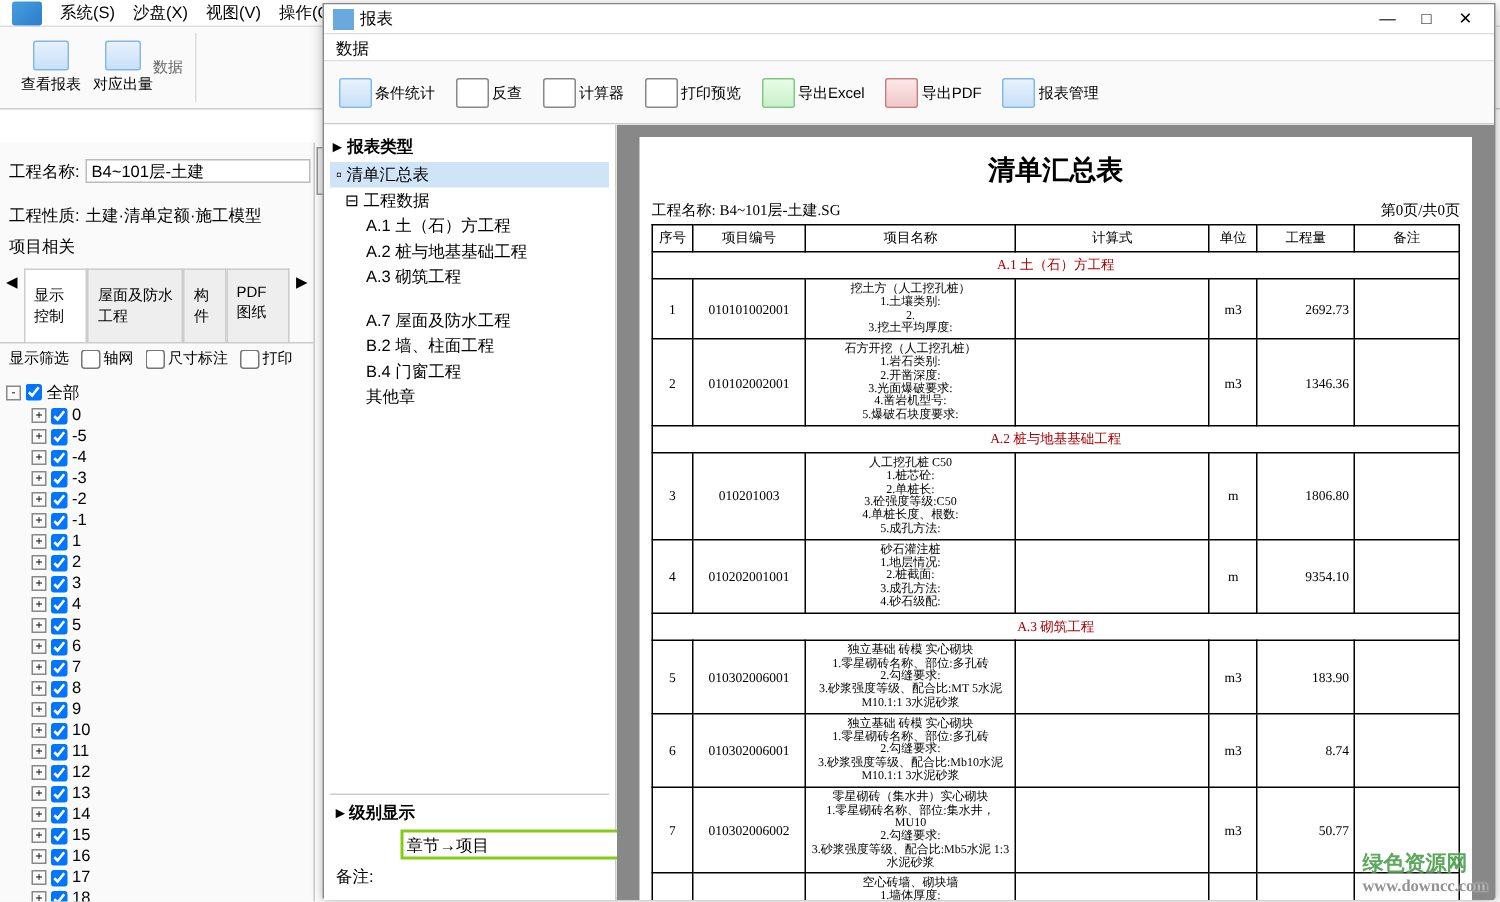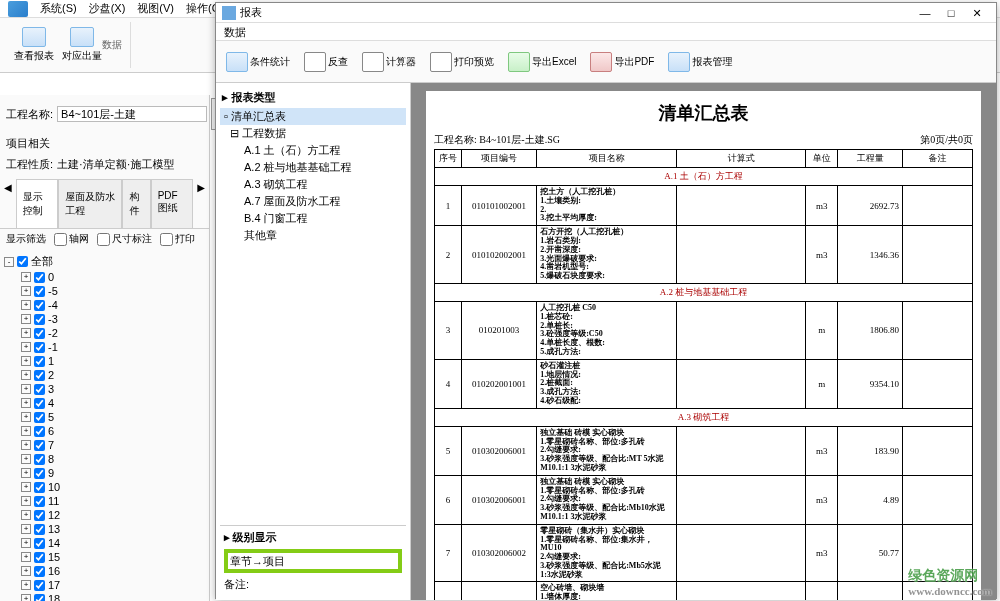--- a/index.html
+++ b/index.html
@@ -44,30 +44,30 @@
 .rtool-icon.red { background: linear-gradient(#fce8e8,#f0c8c8); border-color: #c87f7f; }
 .rtool-label { font-size: 10px; }
 .report-body { display: flex; height: 517px; }
 .report-tree { width: 195px; border-right: 1px solid #ccc; background: #fff; padding: 4px; font-size: 11px; display: flex; flex-direction: column; }
 .rtree-header { font-weight: bold; padding: 3px 2px; display: flex; align-items: center; gap: 4px; }
 .rtree-list { flex: 1; overflow: auto; }
 .rtree-item { padding: 1px 0 1px 14px; cursor: pointer; white-space: nowrap; }
 .rtree-item.sel { background: #d0e4f8; }
 .report-bottom { border-top: 1px solid #ccc; padding: 4px; }
 .report-bottom .lbl { font-weight: bold; padding-bottom: 4px; display: block; }
-.report-bottom input { width: 100%; border: 4px solid #84cc16; padding: 2px; font-size: 11px; margin-bottom: 4px; }
+.report-bottom input { width: 100%; border: 2px solid #84cc16; padding: 2px; font-size: 11px; margin-bottom: 4px; margin-left: 43px; }
 .report-page { flex: 1; background: #888; overflow: auto; padding: 8px; }
 .paper { background: #fff; margin: 0 auto; width: 555px; padding: 10px 8px; font-family: SimSun, serif; }
 .paper h1 { text-align: center; font-size: 18px; font-weight: bold; font-family: SimSun; margin-bottom: 6px; }
 .paper .proj-row { display: flex; justify-content: space-between; font-size: 10px; padding: 2px 0; }
 table.rpt { width: 100%; border-collapse: collapse; font-size: 9px; }
 table.rpt th, table.rpt td { border: 1px solid #000; padding: 2px 3px; vertical-align: middle; }
 table.rpt th { font-weight: normal; text-align: center; }
 table.rpt td { text-align: center; }
-table.rpt td.name { text-align: left; font-size: 8px; line-height: 1.1; font-weight: bold; }
+table.rpt td.name { text-align: center; font-size: 8px; line-height: 1.1; }
 table.rpt td.num { text-align: right; }
 table.rpt tr.section td { text-align: center; color: #a00; }
 .watermark { position: absolute; bottom: 4px; right: 8px; color: #4a9e4a; font-size: 14px; font-weight: bold; opacity: 0.9; text-shadow: 0 0 2px #fff; }
 .watermark .sub { font-size: 11px; color: #888; display: block; text-align: right; font-family: Liberation Serif, serif; }
 .version { position: absolute; bottom: 2px; right: 6px; font-size: 9px; color: #666; }
 .main-top-right { position: absolute; top: 2px; right: 4px; display: flex; gap: 6px; }
 .main-top-right .win-btn { color: #555; }
 </style>
 </head>
 <body>
@@ -102,25 +102,25 @@
     </div>
   </div>
 
   <div class="left-panel">
     <div class="field-row">
       <label>工程名称:</label>
       <input value="B4~101层-土建" style="">
       <span class="more-btn">更多...</span>
     </div>
     <div class="field-row">
-      <label>项目相关</label>
-    </div>
-    <div class="field-row">
       <label>工程性质:</label>
       <span>土建·清单定额·施工模型</span>
+    </div>
+    <div class="field-row">
+      <label>项目相关</label>
     </div>
     <div class="tabs-row">
       <span class="tab-nav">◀</span>
       <span class="tab active">显示控制</span>
       <span class="tab">屋面及防水工程</span>
       <span class="tab">构件</span>
       <span class="tab">PDF图纸</span>
       <span class="tab-nav">▶</span>
     </div>
     <div class="filter-row">
@@ -349,21 +349,22 @@
           <span>▸</span>
           <span>报表类型</span>
         </div>
       <div class="rtree-list">
         <div class="rtree-item sel" style="padding-left:4px">▫ <span>清单汇总表</span></div>
         <div class="rtree-item" style="padding-left:10px">⊟ <span>工程数据</span></div>
         <div id="rtree-items">
             <div class="rtree-item" style="padding-left: 24px;">A.1 土（石）方工程</div>
             <div class="rtree-item" style="padding-left: 24px;">A.2 桩与地基基础工程</div>
             <div class="rtree-item" style="padding-left: 24px;">A.3 砌筑工程</div>
-            <div class="rtree-item" style="padding-left: 24px;">A.7 屋面及防水工程</div>
+            <div class="rtree-item" style="padding-left: 24px; margin-top: 12px;">A.7 屋面及防水工程</div>
+            <div class="rtree-item" style="padding-left: 24px;">B.2 墙、柱面工程</div>
             <div class="rtree-item" style="padding-left: 24px;">B.4 门窗工程</div>
             <div class="rtree-item" style="padding-left: 24px;">其他章</div>
           </div>
       </div>
       <div class="report-bottom">
         <span class="lbl"><span>▸</span> <span>级别显示</span></span>
         <input value="章节→项目" style="">
         <span>备注:</span>
       </div>
     </div>
@@ -440,21 +441,21 @@
                 <td>m3</td>
                 <td class="num">183.90</td>
                 <td></td>
               </tr>
               <tr>
                 <td>6</td>
                 <td>010302006001</td>
                 <td class="name">独立基础 砖模 实心砌块<br>1.零星砌砖名称、部位:多孔砖<br>2.勾缝要求:<br>3.砂浆强度等级、配合比:Mb10水泥M10.1:1  3水泥砂浆</td>
                 <td></td>
                 <td>m3</td>
-                <td class="num">4.89</td>
+                <td class="num">8.74</td>
                 <td></td>
               </tr>
               <tr>
                 <td>7</td>
                 <td>010302006002</td>
                 <td class="name">零星砌砖（集水井）实心砌块<br>1.零星砌砖名称、部位:集水井，MU10<br>2.勾缝要求:<br>3.砂浆强度等级、配合比:Mb5水泥  1:3水泥砂浆</td>
                 <td></td>
                 <td>m3</td>
                 <td class="num">50.77</td>
                 <td></td>

